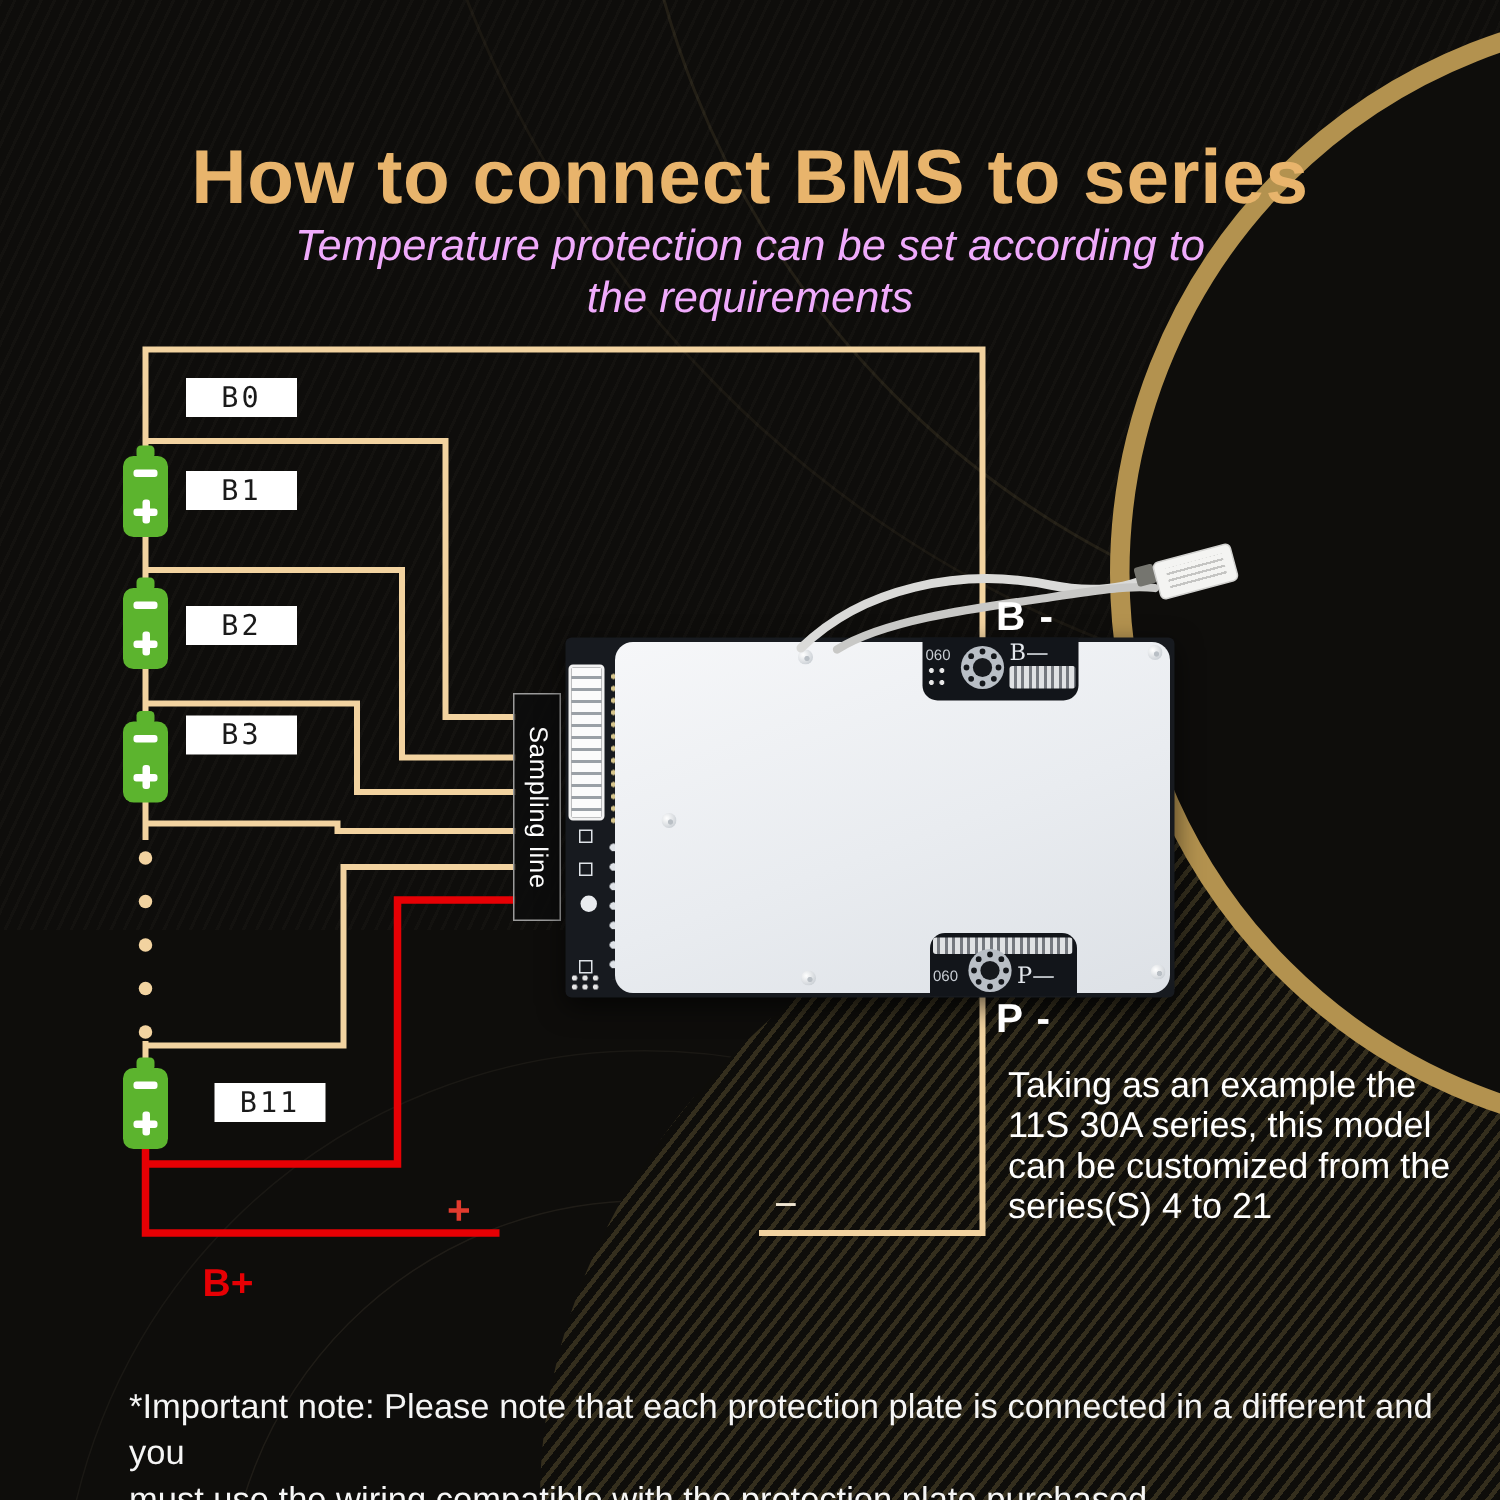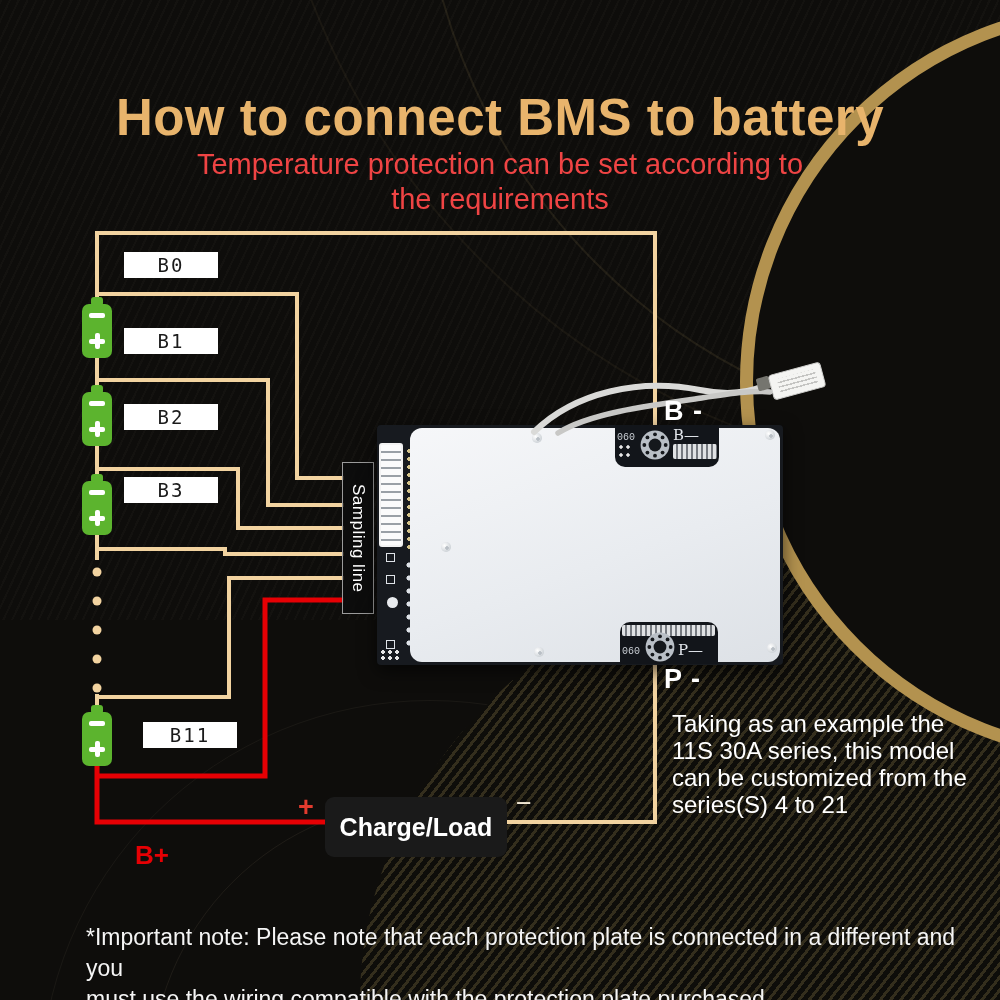--- a/index.html
+++ b/index.html
@@ -19,56 +19,56 @@
   .stripe-sector{position:absolute;left:360px;top:520px;width:640px;height:480px;
     border-top-left-radius:600px 480px;
     background:repeating-linear-gradient(128deg,#342e1d 0 3px,#0e0d0a 3px 8px);}
   .gold-disc{position:absolute;left:740px;top:2px;width:760px;height:760px;border-radius:50%;
     background:#0e0d0b;border:13px solid #b3924f;}
 
   
   .title{position:absolute;left:0;right:0;top:88px;text-align:center;
     font-size:51px;font-weight:bold;color:#e8b46c;letter-spacing:0.5px;}
   .subtitle{position:absolute;left:0;right:0;top:147px;text-align:center;
-    font-size:29px;color:#ef4444;line-height:35px;white-space:pre-line;}
+    font-size:29px;color:#f0abfc;line-height:35px;white-space:pre-line;font-style:italic;}
 
   
   svg.wires,svg.sensor-wires{position:absolute;left:0;top:0;pointer-events:none;}
 
   
   .battery{position:absolute;left:82px;width:30px;height:54px;background:#5cb42e;
     border-radius:7px;}
   .battery .nub{position:absolute;left:9px;top:-7px;width:12px;height:9px;background:#5cb42e;border-radius:3px;}
   .battery .bar-minus{position:absolute;left:7px;top:9px;width:16px;height:5px;background:#fff;border-radius:2px;}
   .battery .bar-plus{position:absolute;left:7px;top:29px;width:16px;height:16px;}
   .battery .bar-plus::before{content:"";position:absolute;left:0;top:5.5px;width:16px;height:5px;background:#fff;border-radius:2px;}
   .battery .bar-plus::after{content:"";position:absolute;left:5.5px;top:0;width:5px;height:16px;background:#fff;border-radius:2px;}
 
   
-  .cell-label{position:absolute;left:124px;width:94px;height:26px;background:#fff;color:#1a1a1a;
+  .cell-label{position:absolute;left:124px;width:74px;height:26px;background:#fff;color:#1a1a1a;
     display:flex;align-items:center;justify-content:center;
     font-family:"DejaVu Sans Mono",monospace;font-size:19px;letter-spacing:2px;}
 
   
   .sampling{position:absolute;left:342px;top:462px;width:32px;height:152px;
     background:rgba(12,12,12,0.88);border:1px solid #9b9b9b;
     display:flex;align-items:center;justify-content:center;
     writing-mode:vertical-rl;color:#fff;font-size:17px;letter-spacing:0.5px;}
 
   
   .board{position:absolute;left:377px;top:425px;width:406px;height:240px;}
   .board-base{position:absolute;inset:0;background:#171a1f;border-radius:4px;
     box-shadow:0 6px 18px rgba(0,0,0,0.6);}
   .cover{position:absolute;left:33px;top:3px;width:370px;height:234px;border-radius:12px;
     background:linear-gradient(160deg,#f6f7f9,#e9ecf0 55%,#dde1e6);}
   .notch{position:absolute;background:#12151a;}
   .notch.top{left:238px;top:0;width:104px;height:42px;border-radius:0 0 10px 10px;}
   .notch.bottom{left:243px;top:197px;width:98px;height:42px;border-radius:10px 10px 0 0;}
   .silk{position:absolute;color:#e3e7ec;font-family:"DejaVu Serif",serif;font-size:15px;}
-  .pcb-code{position:absolute;color:#c8cdd3;font-size:10px;font-family:Liberation Mono, monospace;}
+  .pcb-code{position:absolute;color:#c8cdd3;font-size:10px;font-family:Liberation Sans, sans-serif;}
   .pad-strip{position:absolute;border-radius:2px;
     background:repeating-linear-gradient(90deg,#e0e2e4 0 3px,#75797f 3px 5px);}
   .pad-grid{position:absolute;background-image:radial-gradient(circle at 3px 3px,#e8e8e8 1.5px,transparent 1.8px);
     background-size:7px 8px;}
   .mount-pad{position:absolute;width:32px;height:32px;}
   .connector{position:absolute;left:2px;top:18px;width:24px;height:104px;border-radius:3px;
     background:repeating-linear-gradient(180deg,#fbfbfb 0 6px,#9aa0a6 6px 8px);
     border:2px solid #f2f2f2;}
   .dotcol1{position:absolute;left:29px;top:22px;width:6px;height:104px;
     background-image:radial-gradient(circle at 3px 4px,#d6c58c 1.6px,transparent 1.9px);background-size:6px 8px;}
@@ -109,21 +109,21 @@
 <div id="canvas">
 
   <div class="hatch"></div>
   <div class="arc a1"></div>
   <div class="arc a2"></div>
   <div class="ring r1"></div>
   <div class="ring r2"></div>
   <div class="stripe-sector"></div>
   <div class="gold-disc"></div>
 
-  <div class="title">How to connect BMS to battery</div>
+  <div class="title">How to connect BMS to series</div>
   <div class="subtitle">Temperature protection can be set according to
 the requirements</div>
 
   <svg class="wires" width="1000" height="1000" viewBox="0 0 1000 1000">
     <g fill="none" stroke="#f2d3a0" stroke-width="4">
       <path d="M 655 432 L 655 233 L 97 233 L 97 560"></path>
       <path d="M 97 294 H 297 V 478 H 344"></path>
       <path d="M 97 380 H 268 V 505 H 344"></path>
       <path d="M 97 469 H 238 V 528 H 344"></path>
       <path d="M 97 549 H 225 V 554 H 344"></path>
@@ -159,21 +159,21 @@
     <span class="bar-minus"></span>
     <span class="bar-plus"></span>
   </div>
   <div class="battery" style="top:712px">
     <span class="nub"></span>
     <span class="bar-minus"></span>
     <span class="bar-plus"></span>
   </div>
 
   <div class="cell-label" style="top:252px">B0</div>
-  <div class="cell-label" style="top:328px">B1</div>
+  <div class="cell-label" style="top:314px">B1</div>
   <div class="cell-label" style="top:404px">B2</div>
   <div class="cell-label" style="top:477px">B3</div>
   <div class="cell-label" style="top:722px;left:143px">B11</div>
 
   <div class="sampling">Sampling line</div>
 
   <div class="board">
     <div class="board-base"></div>
     <div class="connector"></div>
     <div class="dotcol1"></div>
@@ -246,19 +246,18 @@
   <div class="big-label" style="left:664px;top:396px">B -</div>
   <div class="big-label" style="left:664px;top:664px">P -</div>
 
   <div class="right-note">Taking as an example the
 11S 30A series, this model
 can be customized from the
 series(S) 4 to 21</div>
 
   <span class="charge-plus">+</span>
   <span class="charge-minus">−</span>
-  <div class="charge-box">Charge/Load</div>
   <div class="bplus-label">B+</div>
 
   <div class="footnote">*Important note: Please note that each protection plate is connected in a different and you
 must use the wiring compatible with the protection plate purchased.</div>
 
 </div>
 
 </body></html>

